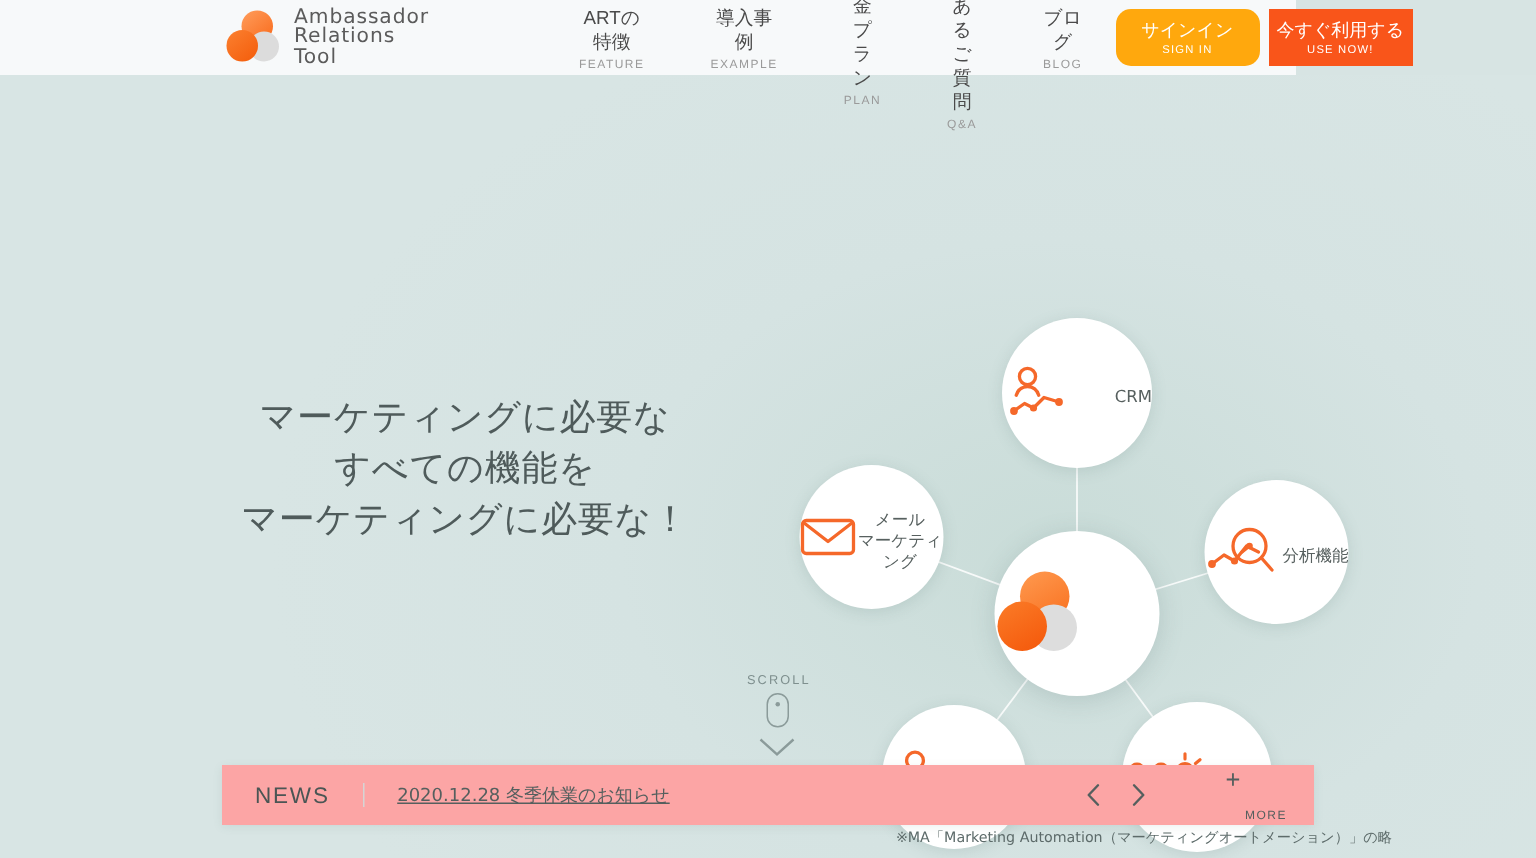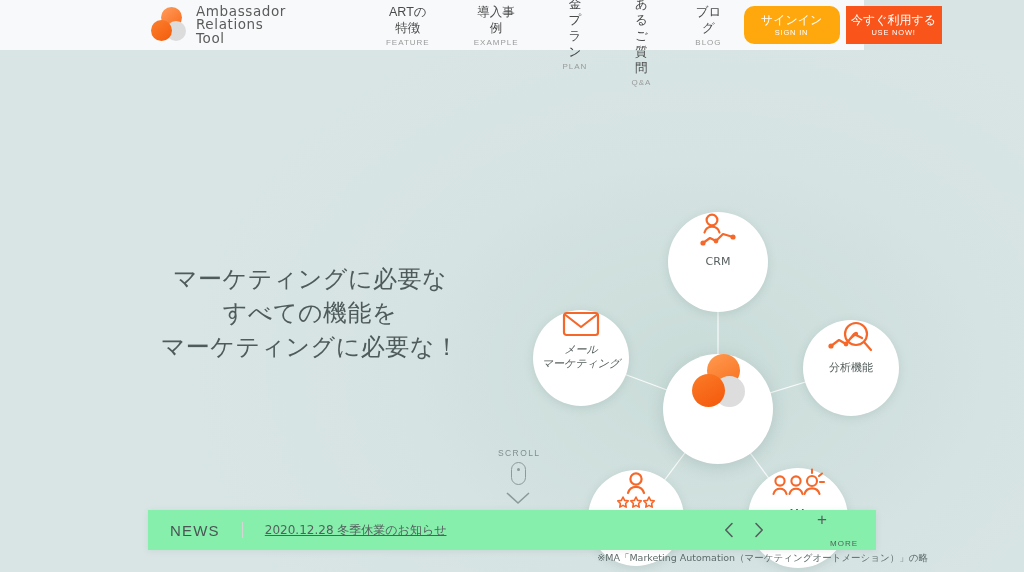--- a/index.html
+++ b/index.html
@@ -113,22 +113,22 @@
   }
   .scroll-chev { margin-top: 6px; }
 
   
   .diagram { position: absolute; left: 500px; top: 100px; width: 460px; height: 420px; }
   .links { position: absolute; left: 0; top: 0; }
   .node {
     position: absolute;
     border-radius: 50%;
     background: #ffffff;
-    display: flex; flex-direction: column;
-    align-items: center; justify-content: flex-start;
+    display: flex; flex-direction: row;
+    align-items: center; justify-content: space-between;
     box-shadow: 0 2px 10px rgba(90,120,118,.18);
     cursor: pointer;
   }
   .node-label {
     font-size: 11px; color: #57605f; line-height: 14px;
     text-align: center; margin-top: 5px;
     font-family: "DejaVu Sans", sans-serif;
   }
   .node-icon { display: flex; align-items: center; justify-content: center; }
   .node-hub {
@@ -146,30 +146,30 @@
     position: absolute; left: 2px; top: 20px;
     width: 33px; height: 33px; border-radius: 50%;
     background: linear-gradient(150deg,#fb7c28 0%,#f4570a 100%);
   }
   .hub-mark .h-gray {
     position: absolute; left: 24px; top: 22px;
     width: 31px; height: 31px; border-radius: 50%;
     background: #dddddd;
   }
   .node-crm   { width: 100px; height: 100px; left: 168px; top: 62px; }
-  .node-mail  { width: 96px;  height: 96px;  left: 33px;  top: 160px; font-style: italic; }
+  .node-mail  { width: 96px;  height: 96px;  left: 33px;  top: 160px; }
   .node-ana   { width: 96px;  height: 96px;  left: 303px; top: 170px; }
   .node-nps   { width: 96px;  height: 96px;  left: 88px;  top: 320px; }
   .node-ma    { width: 100px; height: 100px; left: 248px; top: 318px; }
 
   
   .newsbar {
     position: absolute; left: 148px; top: 510px;
     width: 728px; height: 40px;
-    background: #86efac;
+    background: #fca5a5;
     display: flex; align-items: center;
     box-shadow: 0 1px 6px rgba(90,120,118,.12);
     z-index: 20;
   }
   .news-title {
     margin-left: 22px; font-size: 15px; color: #4a5554;
     letter-spacing: 1.2px;
   }
   .news-div { width: 1px; height: 16px; background: #d5d5d5; margin: 0 22px; }
   .news-link {

